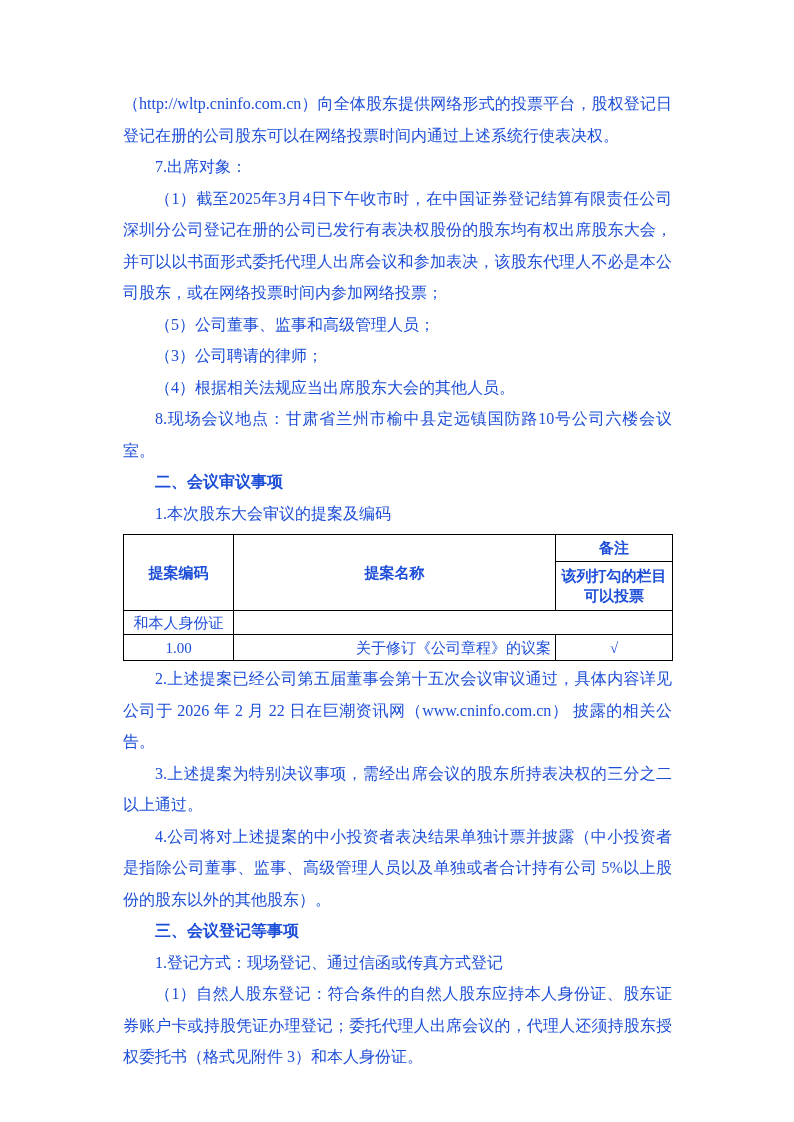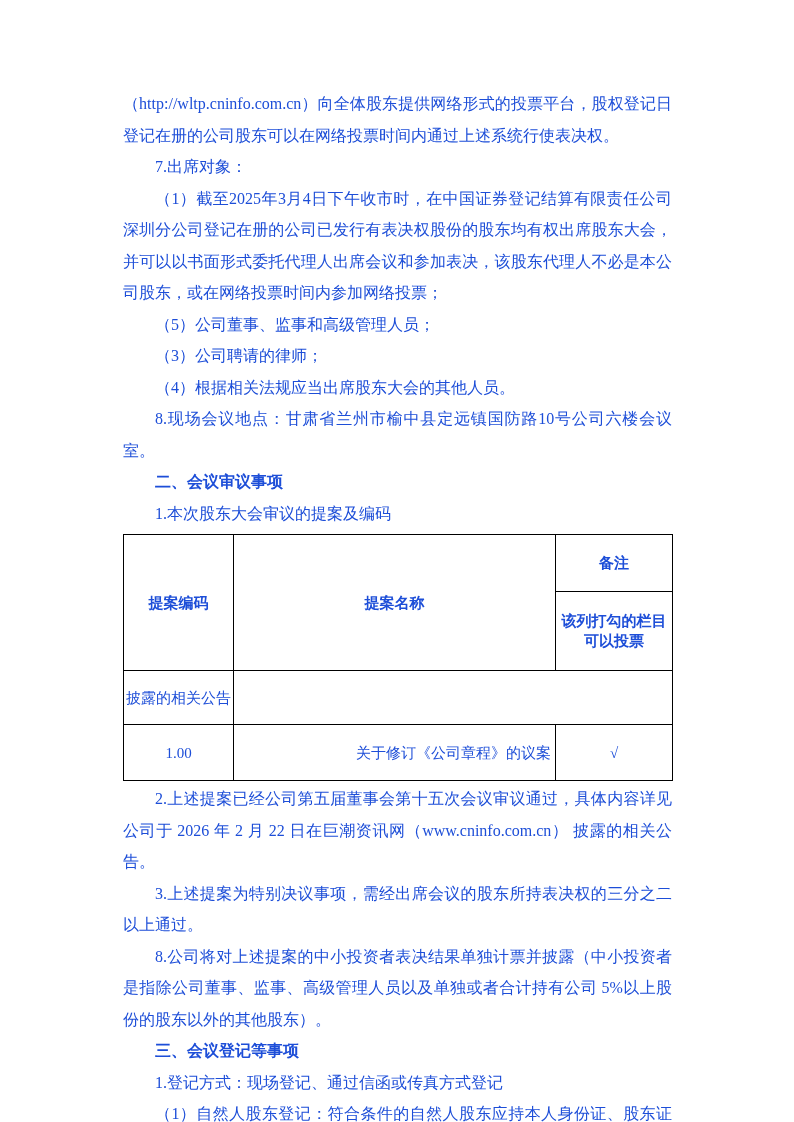--- a/index.html
+++ b/index.html
@@ -34,21 +34,21 @@
   table.proposal-table {
     border-collapse: collapse;
     width: 549px;
     margin: 5px 0 2px 0;
     table-layout: fixed;
     font-size: 15px;
     line-height: 20px;
   }
   table.proposal-table td {
     border: 1px solid #000000;
-    padding: 16px 4px;
+    padding: 1px 4px;
     vertical-align: middle;
     overflow: hidden;
   }
   td.center { text-align: center; }
   td.bold { font-weight: bold; }
   td.left-pad { text-align: right; padding-left: 8px; }
   tr.hdr-top td { height: 24px; }
   tr.hdr-sub td { height: 46px; }
   tr.row-type td { height: 21px; padding-left: 1px; padding-right: 1px; }
   tr.row-item td { height: 23px; }
@@ -78,32 +78,32 @@
       <tbody>
         <tr class="hdr-top">
           <td rowspan="2" class="center bold">提案编码</td>
           <td rowspan="2" class="center bold">提案名称</td>
           <td class="center bold">备注</td>
         </tr>
         <tr class="hdr-sub">
           <td class="center bold">该列打勾的栏目可以投票</td>
         </tr>
         <tr class="row-type">
-          <td class="center">披露的相关公告</td>
+          <td class="center">和本人身份证</td>
           <td colspan="2"></td>
         </tr>
         <tr class="row-item">
           <td class="center">1.00</td>
           <td class="left-pad">关于修订《公司章程》的议案</td>
           <td class="center">√</td>
         </tr>
       </tbody>
     </table>
 
     <p class="indent">2.上述提案已经公司第五届董事会第十五次会议审议通过，具体内容详见公司于 2026 年 2 月 22 日在巨潮资讯网（www.cninfo.com.cn） 披露的相关公告。</p>
     <p class="indent">3.上述提案为特别决议事项，需经出席会议的股东所持表决权的三分之二以上通过。</p>
-    <p class="indent">8.公司将对上述提案的中小投资者表决结果单独计票并披露（中小投资者是指除公司董事、监事、高级管理人员以及单独或者合计持有公司 5%以上股份的股东以外的其他股东）。</p>
+    <p class="indent">4.公司将对上述提案的中小投资者表决结果单独计票并披露（中小投资者是指除公司董事、监事、高级管理人员以及单独或者合计持有公司 5%以上股份的股东以外的其他股东）。</p>
     <p class="indent heading">三、会议登记等事项</p>
     <p class="indent">1.登记方式：现场登记、通过信函或传真方式登记</p>
     <p class="indent">（1）自然人股东登记：符合条件的自然人股东应持本人身份证、股东证券账户卡或持股凭证办理登记；委托代理人出席会议的，代理人还须持股东授权委托书（格式见附件 3）和本人身份证。</p>
 
   </div>
 </div>
 
 </body></html>

